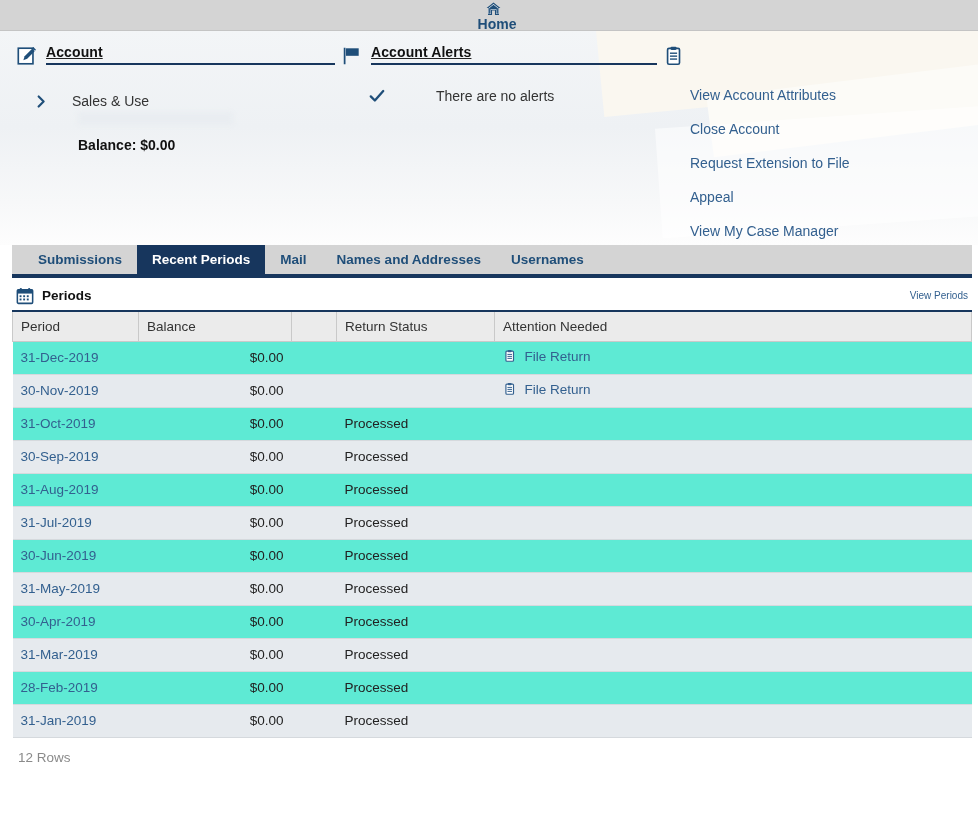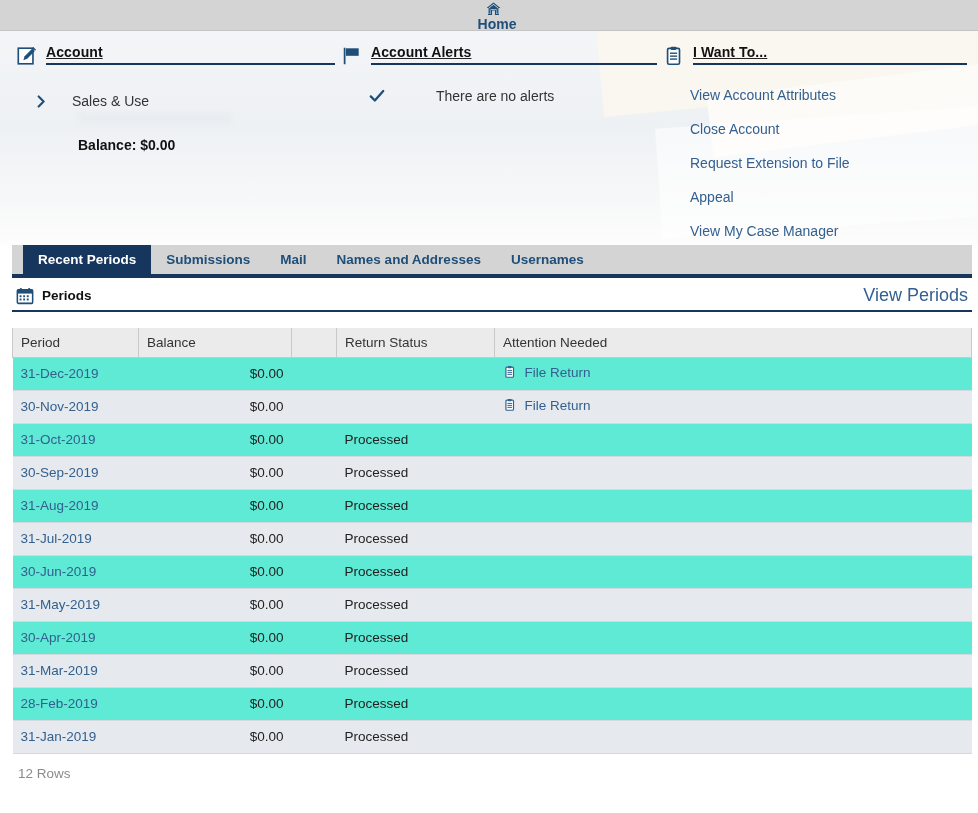--- a/index.html
+++ b/index.html
@@ -212,32 +212,31 @@
   }
   .cal-icon { width: 18px; height: 18px; margin-right: 8px; flex: 0 0 auto; }
   .periods-title {
     font-weight: bold;
     font-size: 13.5px;
     color: #111;
     flex: 1 1 auto;
   }
   .view-periods {
     color: #33608f;
-    font-size: 18px;
+    font-size: 10px;
     text-decoration: none;
     cursor: pointer;
     padding-right: 4px;
   }
 
   table.periods {
     width: 100%;
     border-collapse: collapse;
     table-layout: fixed;
     font-size: 13.5px;
-    margin-top: 16px;
   }
   table.periods thead th {
     background: #ebebeb;
     border: 1px solid #c9c9c9;
     border-top: none;
     font-weight: normal;
     color: #333;
     text-align: left;
     height: 29px;
     padding: 0 8px;
@@ -354,43 +353,40 @@
       <div class="panel-head">
         <span class="panel-icon">
           <svg viewBox="0 0 24 24" width="22" height="22" aria-hidden="true">
             <rect x="5" y="3.6" width="13" height="17.4" rx="1.6" fill="#ffffff" stroke="#1f4e79" stroke-width="1.8"></rect>
             <rect x="8.2" y="1.8" width="6.6" height="3.6" rx="1.2" fill="#1f4e79"></rect>
             <rect x="7.6" y="8.2" width="7.8" height="1.5" fill="#1f4e79"></rect>
             <rect x="7.6" y="11.4" width="7.8" height="1.5" fill="#1f4e79"></rect>
             <rect x="7.6" y="14.6" width="7.8" height="1.5" fill="#1f4e79"></rect>
           </svg>
         </span>
-        <span class="panel-title-wrap">
-          <span class="panel-title">I Want To...</span>
-        </span>
       </div>
       <div class="iwant-list">
         <a class="iwant-item" href="#">View Account Attributes</a>
         <a class="iwant-item" href="#">Close Account</a>
         <a class="iwant-item" href="#">Request Extension to File</a>
         <a class="iwant-item" href="#">Appeal</a>
         <a class="iwant-item" href="#">View My Case Manager</a>
       </div>
     </div>
 
   </div>
 </div>
 
 <div class="tabstrip-wrap">
   <div class="tabstrip">
+    <div class="tab">
+      <span>Submissions</span>
+    </div>
     <div class="tab active">
       <span>Recent Periods</span>
-    </div>
-    <div class="tab">
-      <span>Submissions</span>
     </div>
     <div class="tab">
       <span>Mail</span>
     </div>
     <div class="tab">
       <span>Names and Addresses</span>
     </div>
     <div class="tab">
       <span>Usernames</span>
     </div>

